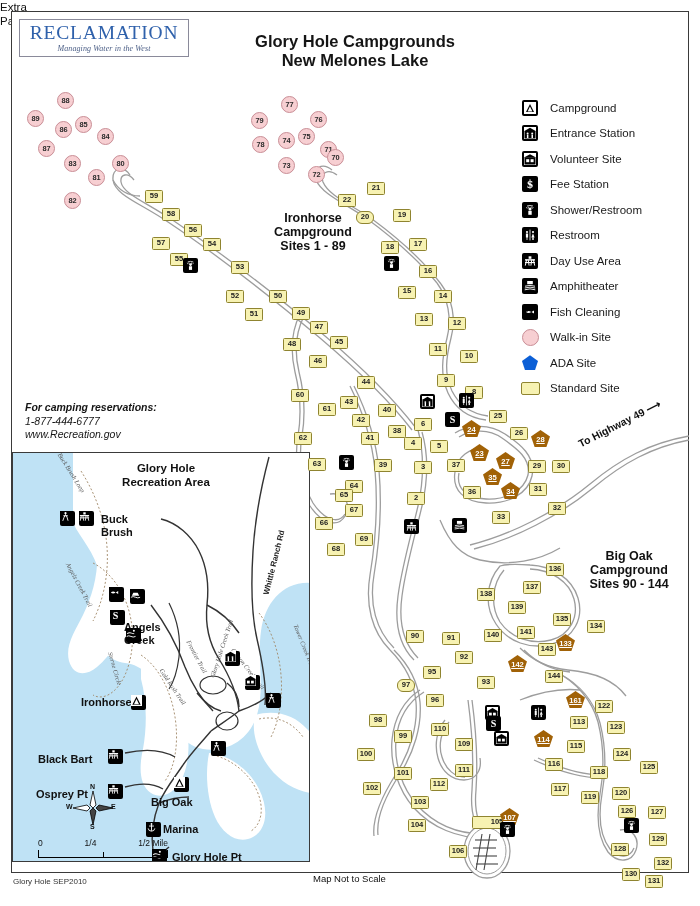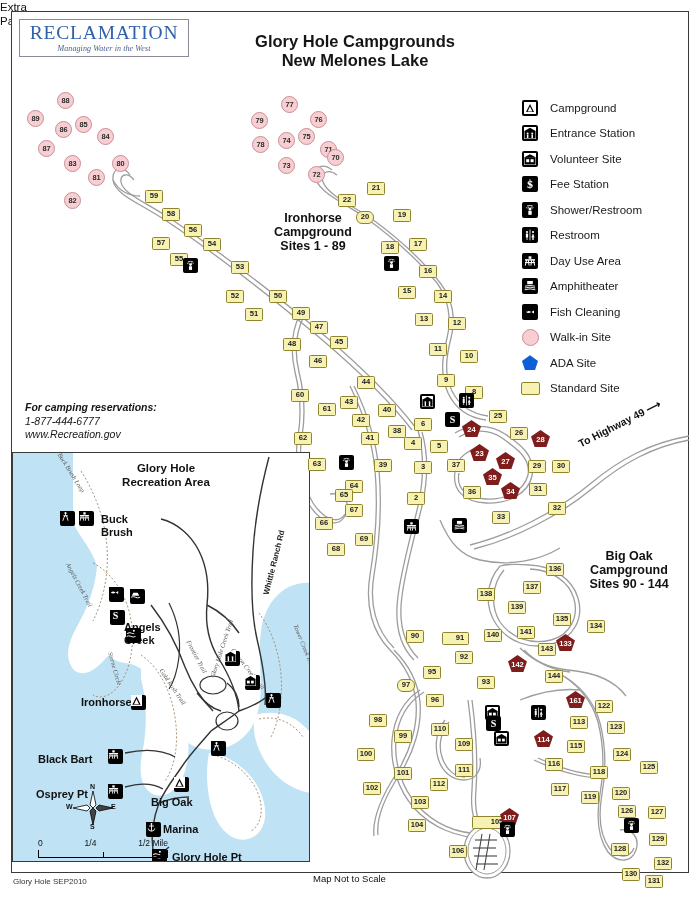--- a/index.html
+++ b/index.html
@@ -39,23 +39,23 @@
   .sym-walkin{width:15px;height:15px;border-radius:50%;background:#f7cfd2;border:1.2px solid #c98e96;}
   .sym-ada{width:16px;height:15px;background:#0c5fd6;
            clip-path:polygon(50% 0,100% 38%,81% 100%,19% 100%,0 38%);}
   .sym-standard{width:17px;height:11px;background:#f7f2b2;border:1.3px solid #8f8430;border-radius:2px;}
 
   
   .site{position:absolute;font-size:7.6px;font-weight:bold;line-height:1;
         display:flex;align-items:center;justify-content:center;}
   .site.std{background:#f7f2b2;border:1.1px solid #8f8430;color:#1b1b1b;
             width:16px;height:10.5px;border-radius:1.5px;}
-  .site.ada{background:#7f1d1d;color:#fff;width:19px;height:17px;
+  .site.ada{background:#a16207;color:#fff;width:19px;height:17px;
             clip-path:polygon(50% 0,100% 38%,81% 100%,19% 100%,0 38%);
-            font-size:7.6px;padding-top:2px;box-sizing:border-box;}
+            font-size:7.6px;padding-top:2px;box-sizing:border-box;text-decoration:underline;}
   .site.walk{background:#f7cfd2;border:1.1px solid #c98e96;color:#2a2a2a;
              width:15px;height:15px;border-radius:50%;font-size:7.4px;}
 
   
   .mapicon{position:absolute;width:15px;height:15px;background:#000;border-radius:2px;
            display:flex;align-items:center;justify-content:center;}
 
   
   .mlabel{position:absolute;font-weight:bold;color:#111;text-align:center;line-height:14px;}
 
@@ -818,21 +818,21 @@
       </div>
       <div class="site std" style="left: 538px; top: 643px;">
         <span>143</span>
       </div>
       <div class="site std" style="left: 545px; top: 670px;">
         <span>144</span>
       </div>
       <div class="site std" style="left: 406px; top: 630px;">
         <span>90</span>
       </div>
-      <div class="site std" style="left: 442px; top: 632px; padding-left: 9px;">
+      <div class="site std" style="left: 442px; top: 632px;">
         <span>91</span>
       </div>
       <div class="site std" style="left: 455px; top: 651px;">
         <span>92</span>
       </div>
       <div class="site std" style="left: 423px; top: 666px;">
         <span>95</span>
       </div>
       <div class="site std" style="left: 477px; top: 676px;">
         <span>93</span>

